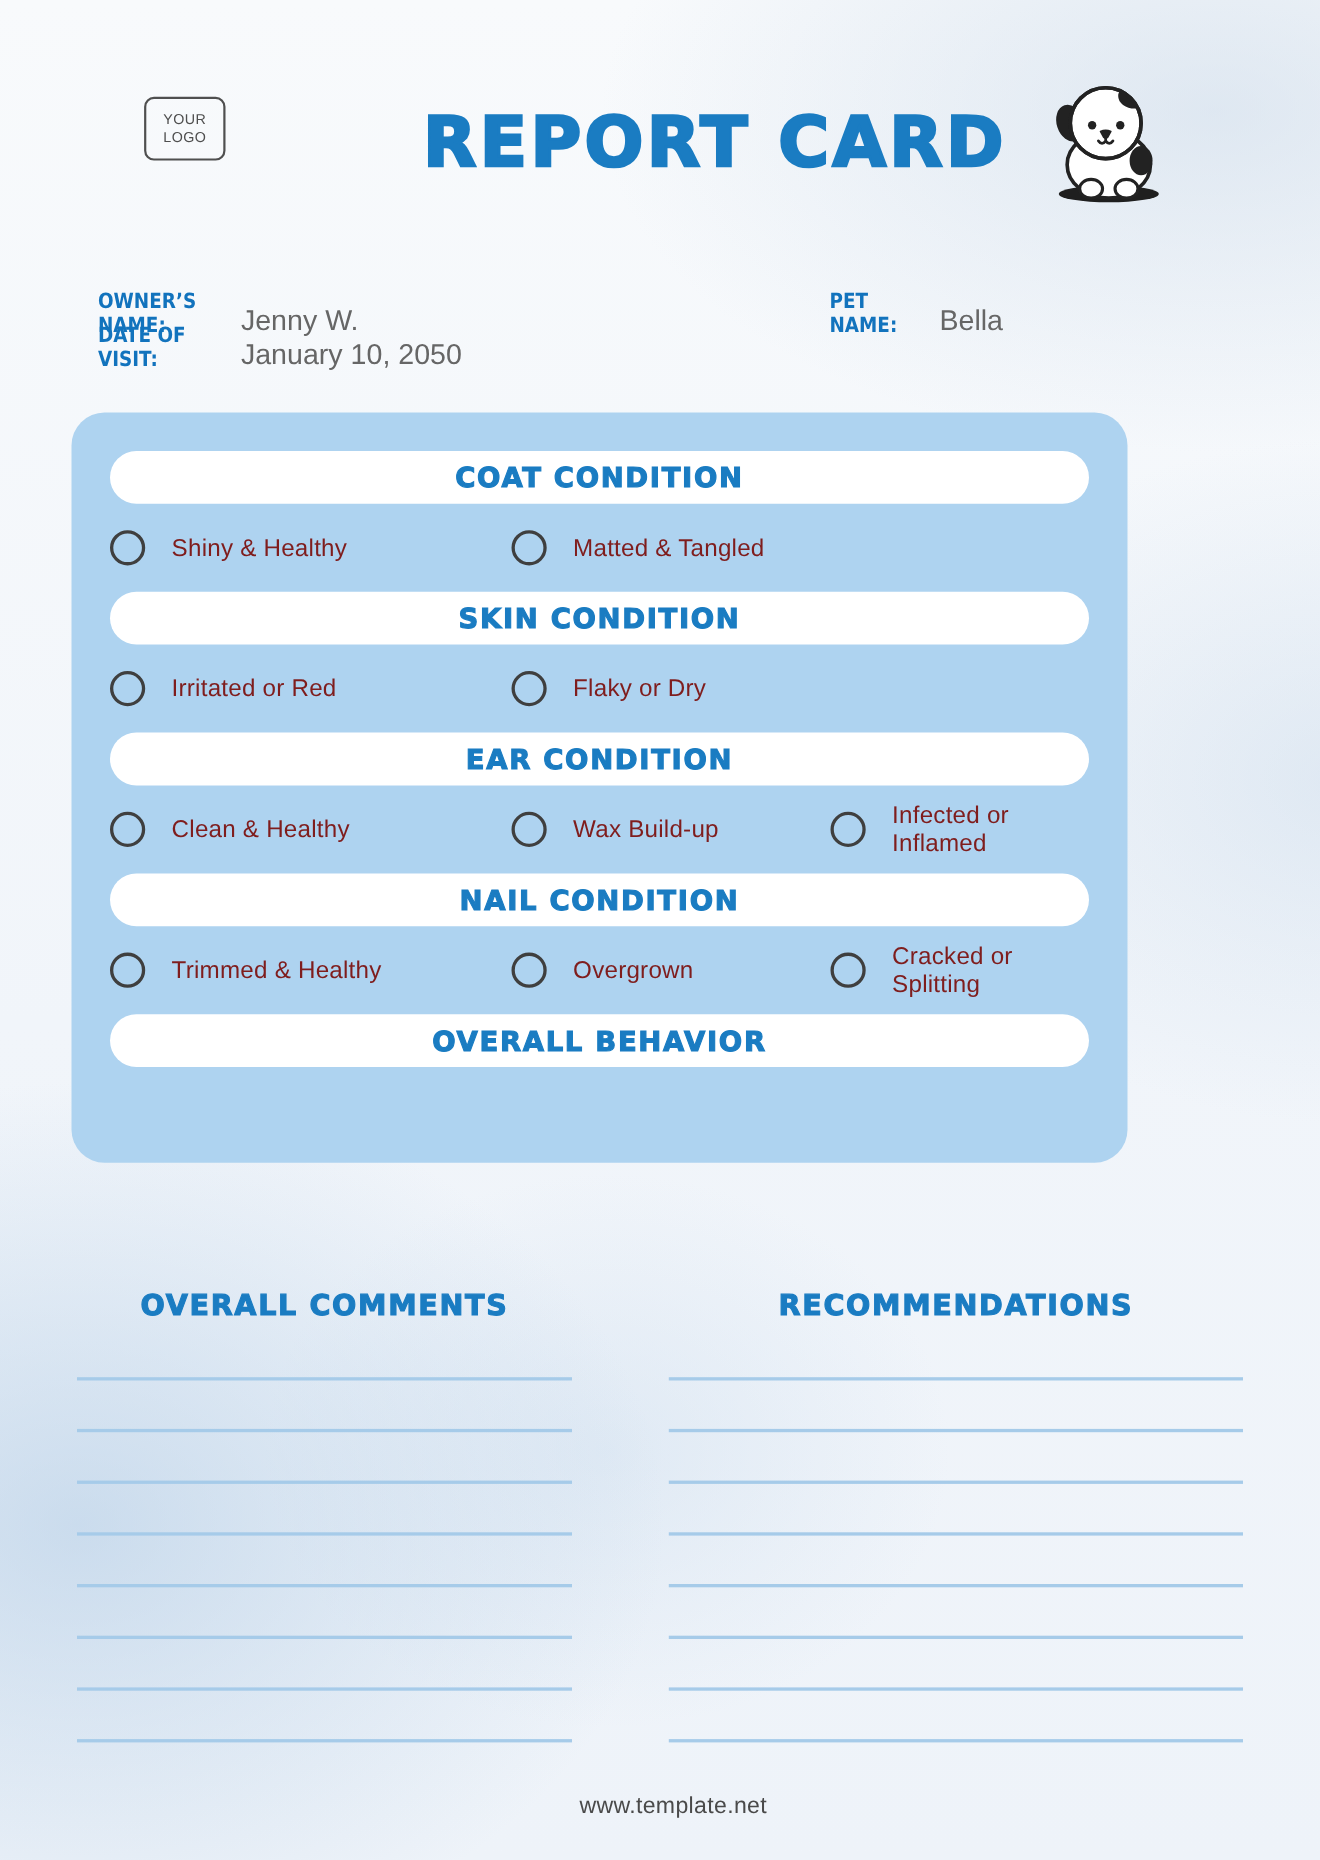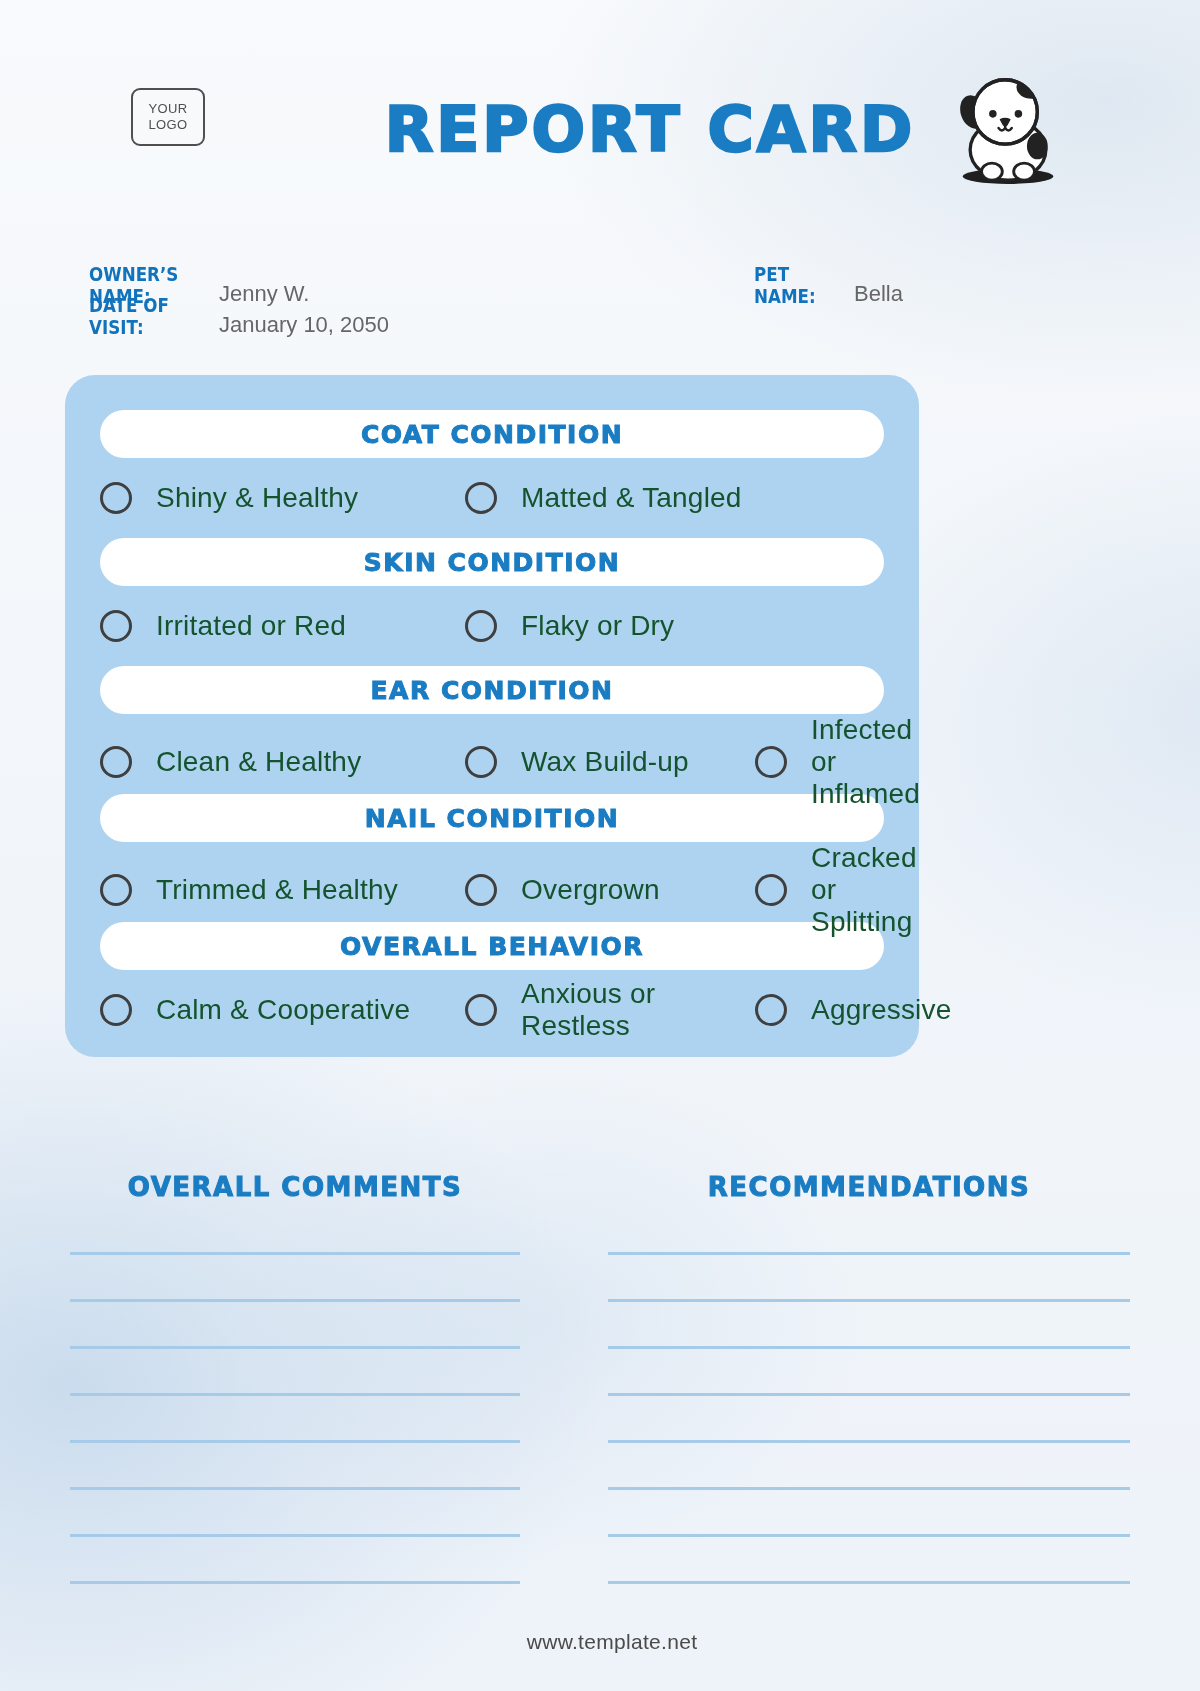--- a/index.html
+++ b/index.html
@@ -48,40 +48,40 @@
   .info-left  { position:absolute; left:65px;  top:276px; }
   .info-right { position:absolute; left:730px; top:276px; }
   .info-row   { display:flex; align-items:flex-end; height:31px;margin-left:24px; }
   .info-label {
     display:inline-block; transform:scaleX(.88); transform-origin:left;
     font-family:"DejaVu Sans", sans-serif; font-weight:800;
     color:#1273bd; font-size:19px; letter-spacing:0;
   }
   .info-left  .info-label-wrap { width:130px; }
   .info-right .info-label-wrap { width:100px; }
-  .info-value { color:#666; font-size:22px; }
+  .info-value { color:#666; font-size:26px; }
   
   .panel {
-    position:absolute; left:65px; top:375px; width:854px; height:682px;
+    position:absolute; left:65px; top:375px; width:960px; height:682px;
     background:#aed3f0; border-radius:30px; padding:35px;
   }
   .sec-header {
     height:48px; border-radius:24px; background:#fff;
     display:flex; align-items:center; justify-content:center;
     font-size:25px; letter-spacing:1.5px;
   }
   .opts {
     height:80px; display:grid; grid-template-columns:365px 290px 1fr; align-items:center;
   }
   .opt { display:flex; align-items:center; gap:24px; }
   .radio {
     width:32px; height:32px; border:3px solid #3f3f3f; border-radius:50%;
     background:transparent; flex:0 0 auto; cursor:pointer;
   }
-  .opt-label { color:#14532d; font-size:28px; letter-spacing:.2px; }
+  .opt-label { color:#7f1d1d; font-size:22px; letter-spacing:.2px; }
   
   .notes { position:absolute; left:70px; top:1172px; width:1060px; display:flex; gap:88px; }
   .notes-col-left  { width:450px; }
   .notes-col-right { flex:1; }
   .notes-title { text-align:center; font-size:26px; letter-spacing:1.5px; height:36px; }
   .line { height:47px; border-bottom:3px solid #a6cbe9; }
   
   .footer {
     position:absolute; top:1630px; left:12px; width:100%;
     text-align:center; color:#4a4a4a; font-size:21px; letter-spacing:.3px;
@@ -200,34 +200,20 @@
         </div>
         <div class="opt">
           <span class="radio"></span>
           <span class="opt-label">Cracked or Splitting</span>
         </div>
       </div>
     </div>
 
     <div>
       <div class="sec-header comic">OVERALL BEHAVIOR</div>
-      <div class="opts">
-        <div class="opt">
-          <span class="radio"></span>
-          <span class="opt-label">Calm &amp; Cooperative</span>
-        </div>
-        <div class="opt">
-          <span class="radio"></span>
-          <span class="opt-label">Anxious or Restless</span>
-        </div>
-        <div class="opt">
-          <span class="radio"></span>
-          <span class="opt-label">Aggressive</span>
-        </div>
-      </div>
     </div>
 
   </div>
 
   <div class="notes">
     <div class="notes-col-left">
       <div class="notes-title comic">OVERALL COMMENTS</div>
       <div class="lines">
           <div class="line"></div>
           <div class="line"></div>

